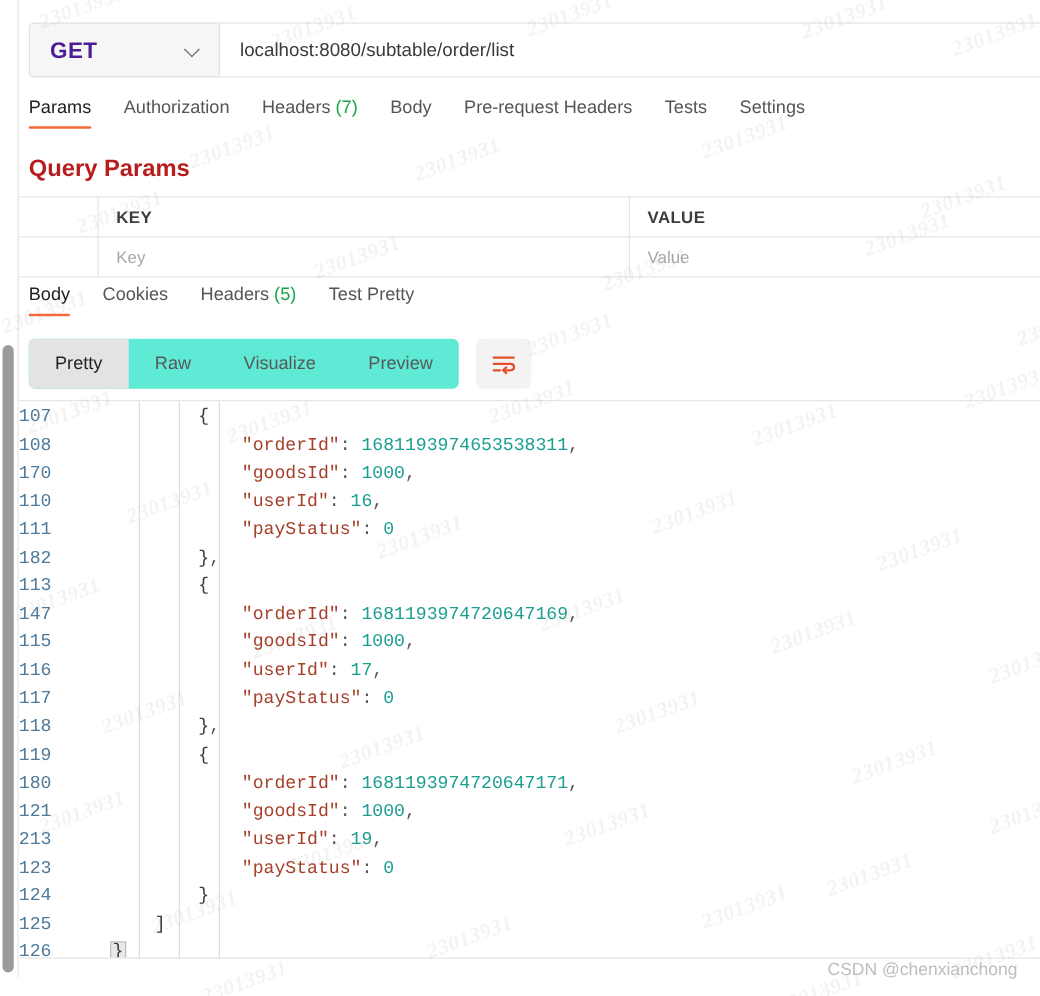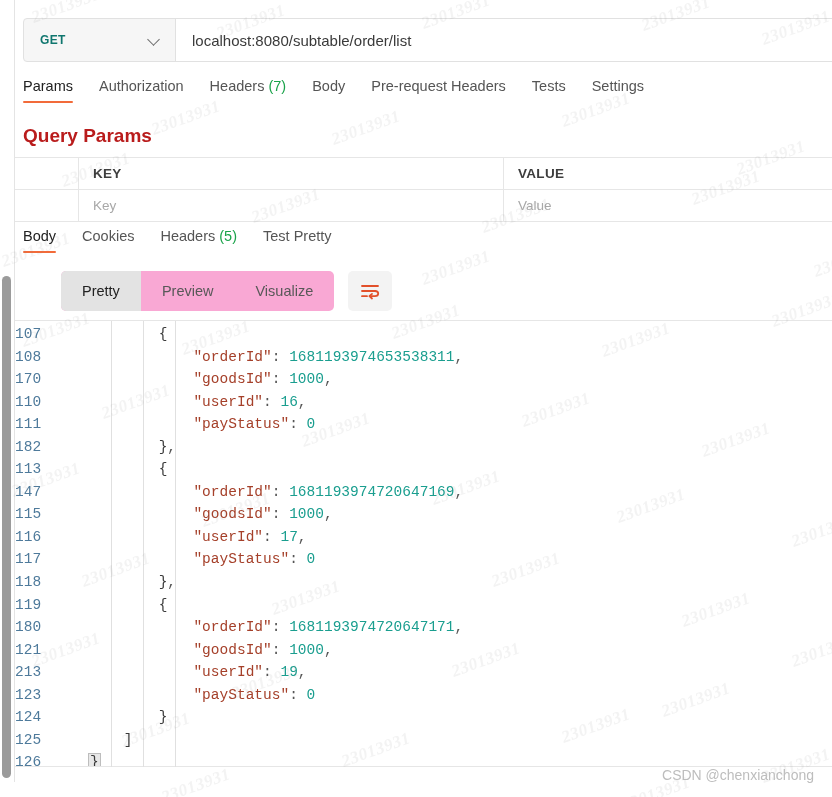--- a/index.html
+++ b/index.html
@@ -88,23 +88,23 @@
     width: 152px;
     display: flex;
     align-items: center;
     justify-content: space-between;
     padding: 0 14px 0 16px;
     box-sizing: border-box;
     border-right: 1px solid #e1e1e1;
     cursor: pointer;
   }
   .method-label {
-    font-size: 12px;
+    font-size: 18px;
     font-weight: bold;
-    color: #0f766e;
+    color: #4c1d95;
     letter-spacing: 0.3px;
   }
   .chev {
     width: 13px; height: 13px;
     position: relative;
   }
   .chev::after {
     content: "";
     position: absolute;
     left: 1px; top: 1px;
@@ -208,26 +208,25 @@
   }
   .resp-toolbar {
     position: absolute;
     left: 8px;
     top: 271px;
     display: flex;
     align-items: center;
   }
   .seg {
     display: flex;
-    background: #f9a8d4;
+    background: #5eead4;
     border-radius: 5px;
     overflow: hidden;
     height: 40px;
     align-items: stretch;
-    margin-left: 38px;
   }
   .seg-item {
     display: flex;
     align-items: center;
     padding: 0 21px;
     font-size: 14.5px;
     color: #585858;
     cursor: pointer;
   }
   .seg-item.active {
@@ -385,22 +384,23 @@
     <div class="resp-tabs" id="response-tabs">
         <div class="rtab active"><span>Body</span></div>
         <div class="rtab"><span>Cookies</span></div>
         <div class="rtab"><span>Headers</span><span class="count-green"> (5)</span></div>
         <div class="rtab"><span>Test Pretty</span></div>
       </div>
 
     <div class="resp-toolbar">
       <div class="seg" id="view-modes">
           <div class="seg-item active">Pretty</div>
+          <div class="seg-item">Raw</div>
+          <div class="seg-item">Visualize</div>
           <div class="seg-item">Preview</div>
-          <div class="seg-item">Visualize</div>
         </div>
 
 
       <div class="wrap-btn">
         <svg width="20" height="18" viewBox="0 0 20 18">
           <line x1="2" y1="4" x2="18" y2="4" stroke="#e2502a" stroke-width="1.8" stroke-linecap="round"></line>
           <line x1="2" y1="9" x2="15" y2="9" stroke="#e2502a" stroke-width="1.8" stroke-linecap="round"></line>
           <path d="M15 9 q3.2 0 3.2 2.6 q0 2.6 -3.2 2.6 L10 14.2" fill="none" stroke="#e2502a" stroke-width="1.8" stroke-linecap="round"></path>
           <path d="M12 11.9 L9.4 14.2 L12 16.5" fill="none" stroke="#e2502a" stroke-width="1.8" stroke-linecap="round" stroke-linejoin="round"></path>
           <line x1="2" y1="14.2" x2="7" y2="14.2" stroke="#e2502a" stroke-width="1.8" stroke-linecap="round"></line>

